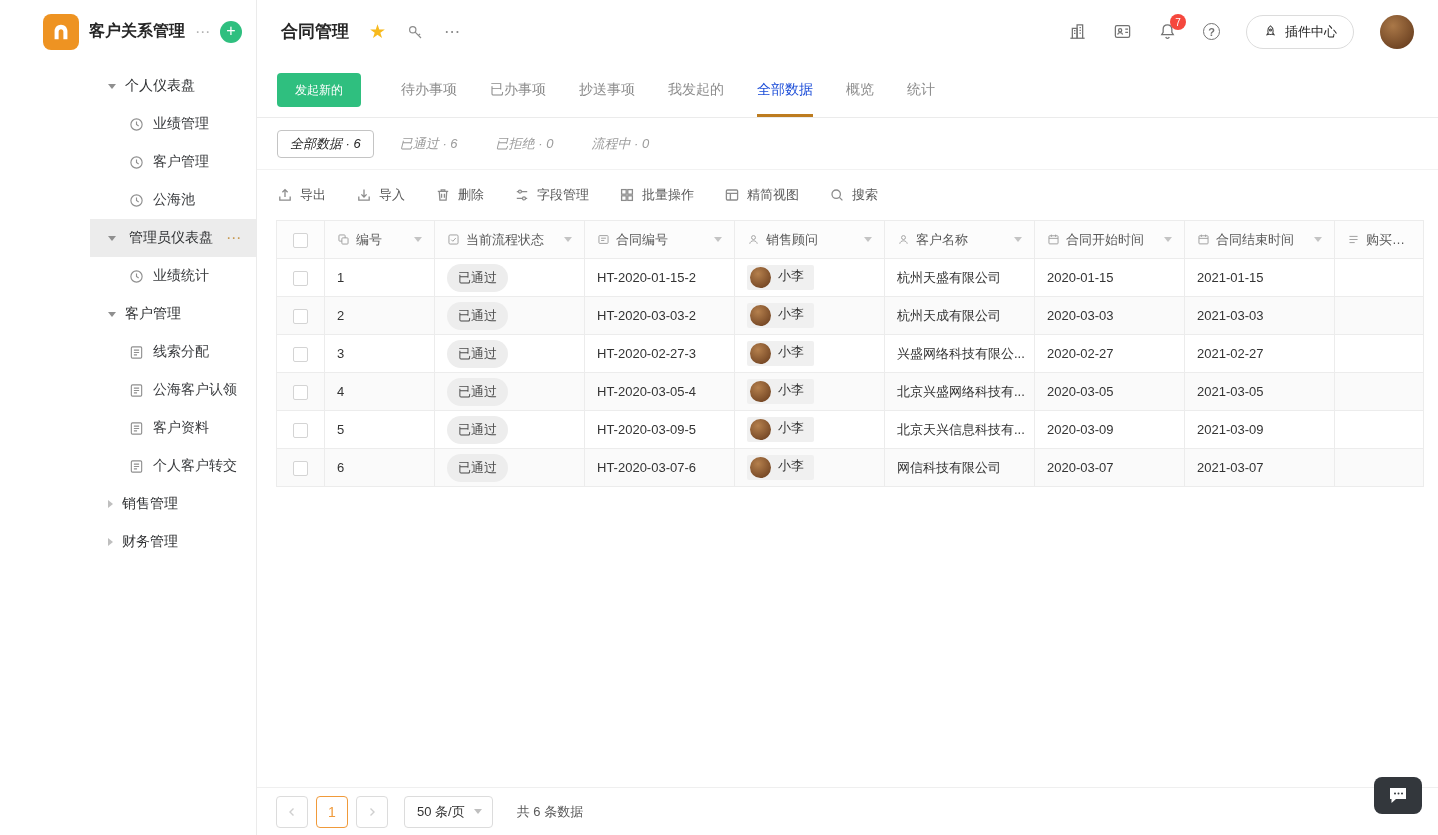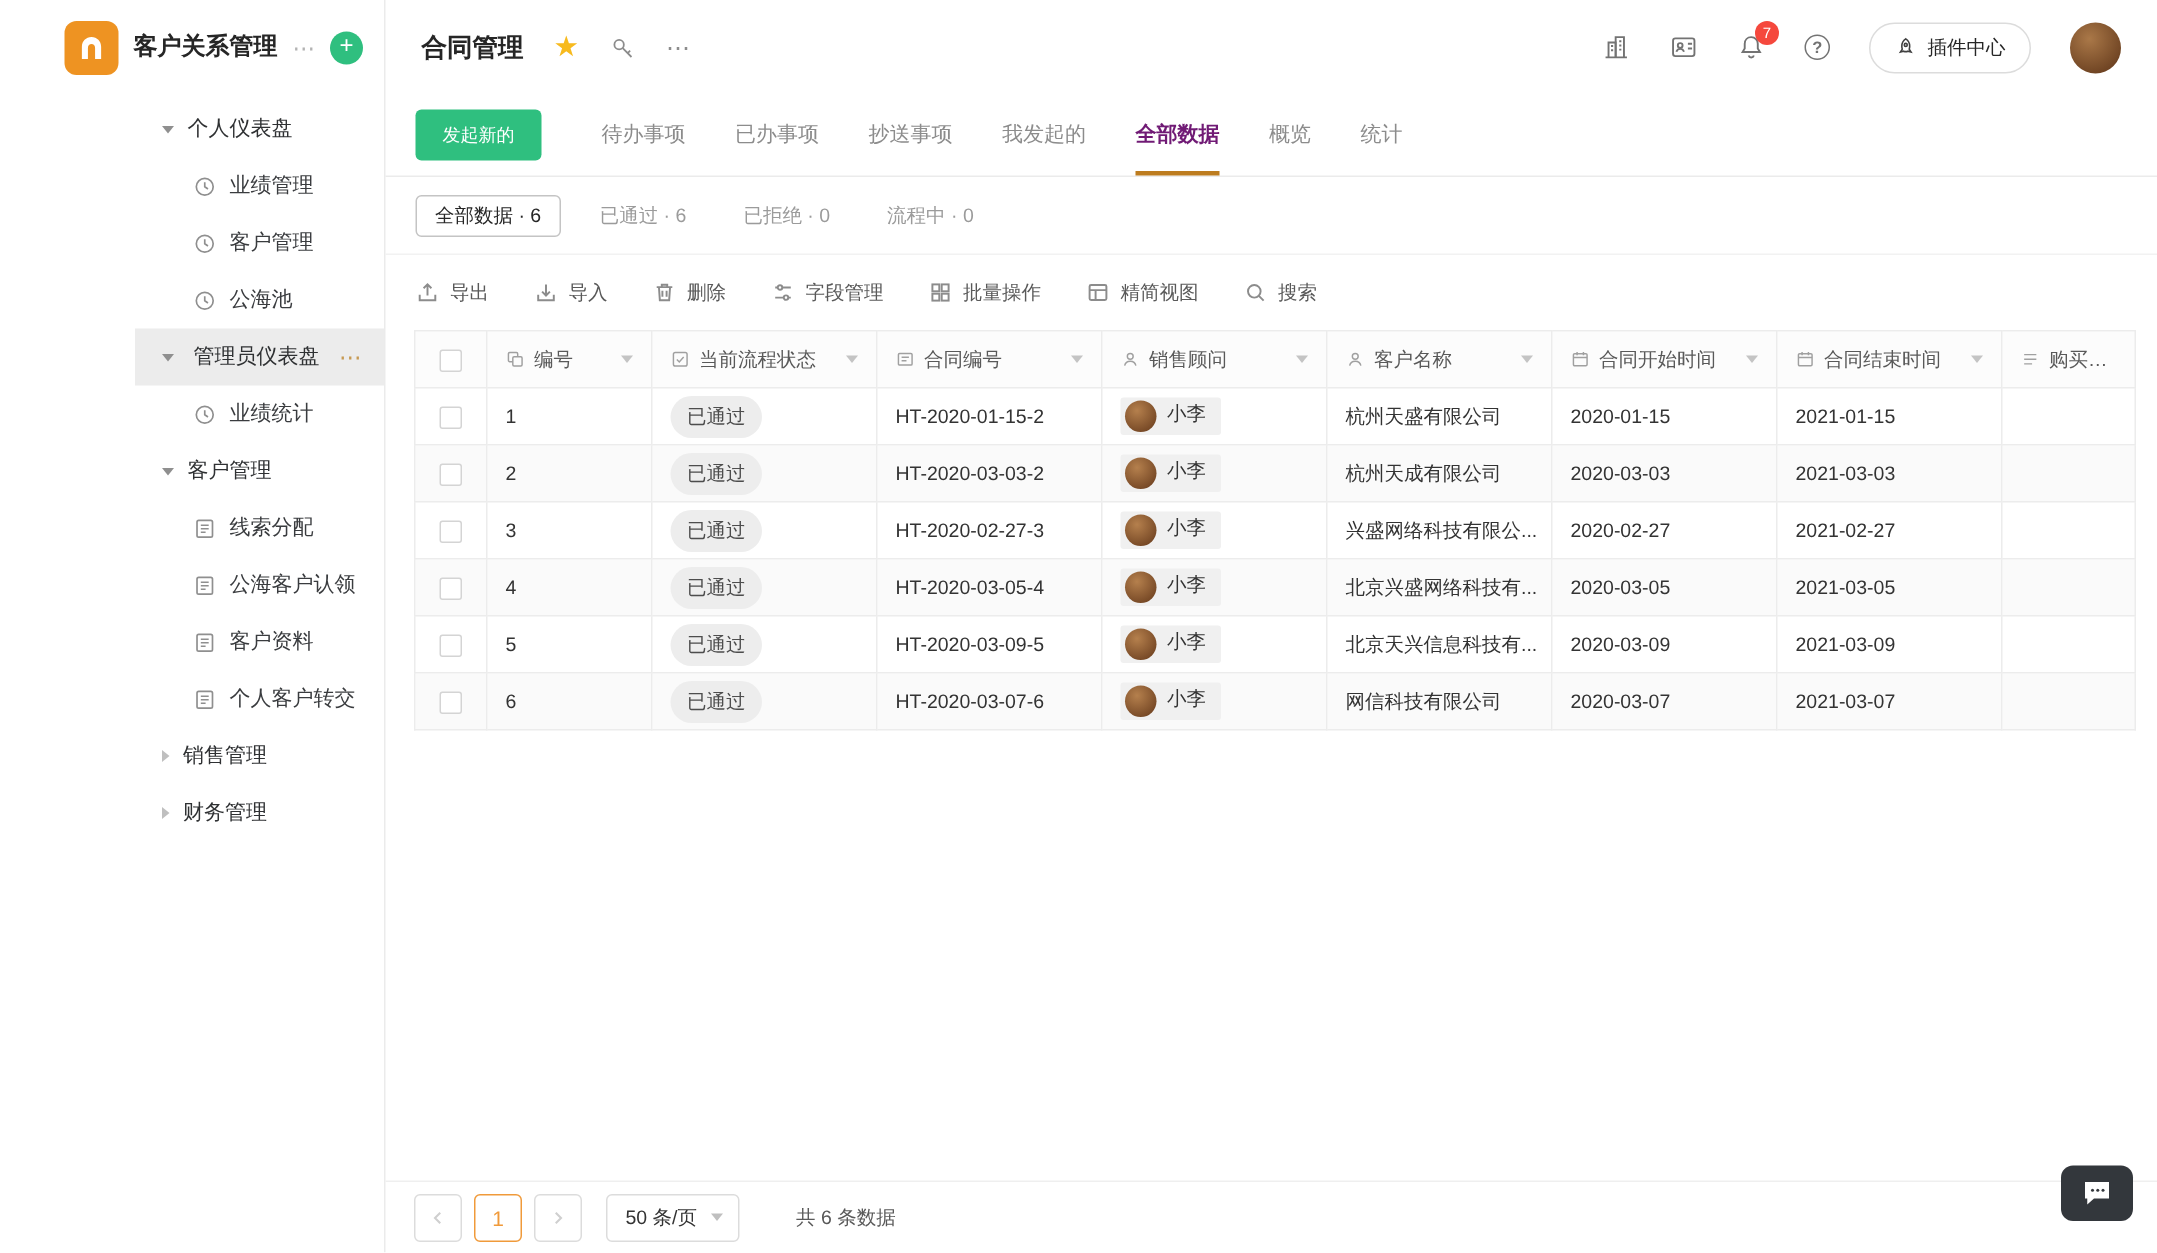--- a/index.html
+++ b/index.html
@@ -43,25 +43,25 @@
   .bell { position:relative; }
   .notif-badge { position:absolute; top:-8px; right:-9px; background:var(--badge-red,#f5483d); color:#fff; font-size:10px; min-width:16px; height:16px; border-radius:8px; display:flex; align-items:center; justify-content:center; padding:0 4px; }
   .q-circle { width:17px; height:17px; border:1.5px solid #737373; border-radius:50%; font-size:11px; font-weight:700; color:#737373; display:flex; align-items:center; justify-content:center; }
   .plugin-btn { height:34px; border:1px solid #dcdcdc; border-radius:17px; background:#fff; display:flex; align-items:center; gap:7px; padding:0 16px; font-size:13px; color:#262626; cursor:pointer; }
   .avatar { width:34px; height:34px; border-radius:50%; background:radial-gradient(circle at 38% 32%, #aa7848, #5c3317); cursor:pointer; }
 
   .tabbar { height:55px; display:flex; align-items:center; padding:0 20px; border-bottom:1px solid #ebebeb; gap:40px; }
   .new-btn { height:34px; padding:0 18px; background:var(--primary,#2fbf7f); color:#fff; border:none; border-radius:4px; font-size:12px; cursor:pointer; }
   .tabs { display:flex; height:100%; gap:33px; }
   .tab { position:relative; display:flex; align-items:center; height:100%; font-size:14px; color:#8c8c8c; cursor:pointer; white-space:nowrap; }
-  .tab.active { color:#701a75; font-weight:700; }
+  .tab.active { color:#1d4ed8; font-weight:400; }
   .tab.active::after { content:""; position:absolute; left:0; right:0; bottom:0; height:3px; background:var(--tab-underline,#bd7c1f); }
 
   .filterbar { height:52px; display:flex; align-items:center; gap:14px; padding:0 20px; border-bottom:1px solid #f2f2f2; }
-  .filter-pill { height:28px; display:flex; align-items:center; padding:0 12px; font-size:13px; color:#9b9b9b; border-radius:4px; cursor:pointer; white-space:nowrap; }
+  .filter-pill { height:28px; display:flex; align-items:center; padding:0 12px; font-size:13px; color:#9b9b9b; border-radius:4px; cursor:pointer; white-space:nowrap;font-style:italic; }
   .filter-pill.active { border:1px solid #c4c4c4; color:#262626; }
 
   .toolbar { height:50px; display:flex; align-items:center; gap:30px; padding:0 20px; }
   .tool { display:flex; align-items:center; gap:7px; font-size:13px; color:#595959; cursor:pointer; white-space:nowrap; }
 
   
   .table-wrap { flex:1; overflow:hidden; padding:0 15px 0 19px; }
   table { border-collapse:collapse; table-layout:fixed; width:1147px;padding-left:46px; }
   th,td { height:38px; padding:0 12px; font-size:13px; text-align:left; border-right:1px solid #ececec; border-bottom:1px solid #ececec; white-space:nowrap; overflow:hidden; }
   th { background:#fcfcfc; color:#595959; font-weight:400; border-top:1px solid #ececec; }
@@ -77,21 +77,21 @@
   .badge-status { display:inline-block; background:#ededed; border-radius:14px; padding:5px 11px; font-size:13px; color:#4d4d4d; }
   .consultant { display:inline-flex; gap:7px; background:#f0f0f0; border-radius:2px; padding:2px 10px 2px 3px; }
   .avatar-sm { width:21px; height:21px; border-radius:50%; background:radial-gradient(circle at 38% 32%, #b5804d, #64381a); flex-shrink:0; }
 
   
   .pager { height:48px; display:flex; align-items:center; padding:0 19px; gap:8px; border-top:1px solid #efefef; }
   .page-btn { width:32px; height:32px; border:1px solid #dcdcdc; border-radius:4px; background:#fff; display:flex; align-items:center; justify-content:center; cursor:pointer; font-size:14px; color:#bfbfbf; padding:0; }
   .page-btn.current { border-color:var(--accent,#f09a3a); color:var(--accent,#f09a3a); }
   .page-size { height:32px; border:1px solid #dcdcdc; border-radius:4px; display:flex; align-items:center; gap:9px; padding:0 10px 0 12px; font-size:13px; color:#333; margin-left:8px; cursor:pointer; }
   .select-caret { width:0; height:0; border-left:4px solid transparent; border-right:4px solid transparent; border-top:5px solid #bfbfbf; }
-  .total { font-size:13px; color:#595959; margin-left:30px; }
+  .total { font-size:13px; color:#595959; margin-left:16px; }
 
   .chat-fab { position:absolute; right:16px; bottom:21px; width:48px; height:37px; background:#33373c; border:none; border-radius:8px; display:flex; align-items:center; justify-content:center; cursor:pointer; }
 </style>
 </head>
 <body>
 
 <div class="app">
 
   <aside class="sidebar">
     <div class="sb-header">

